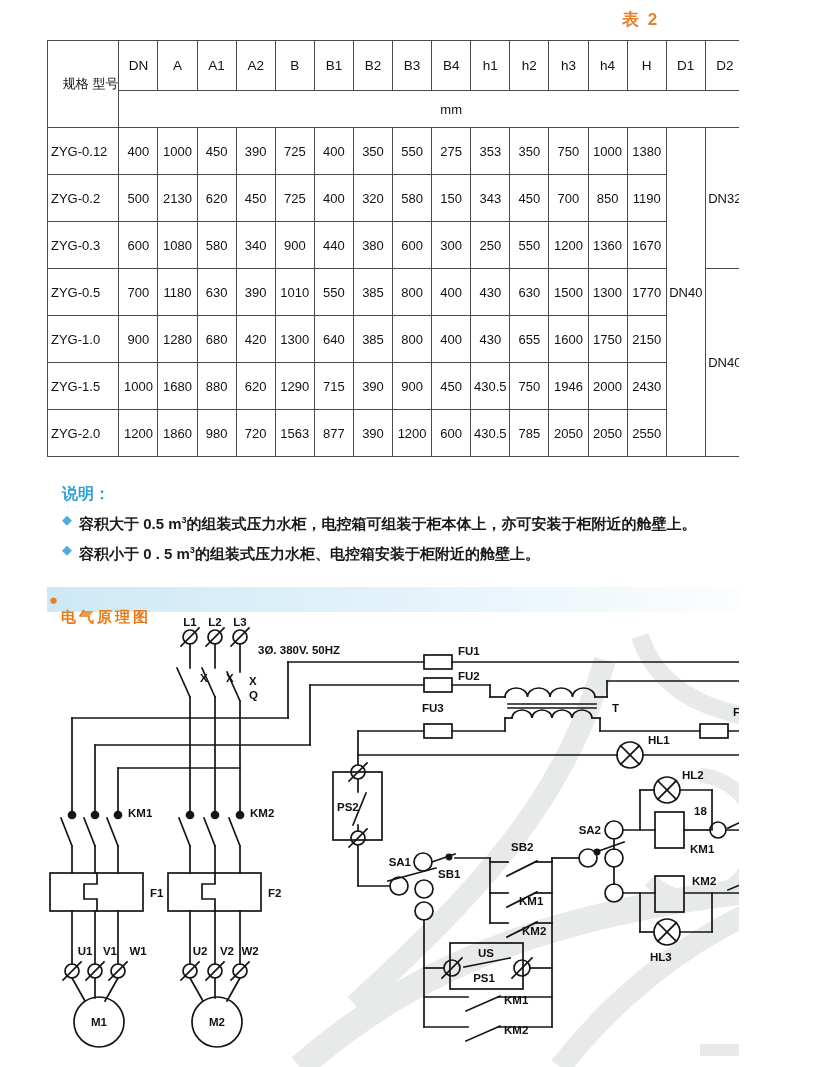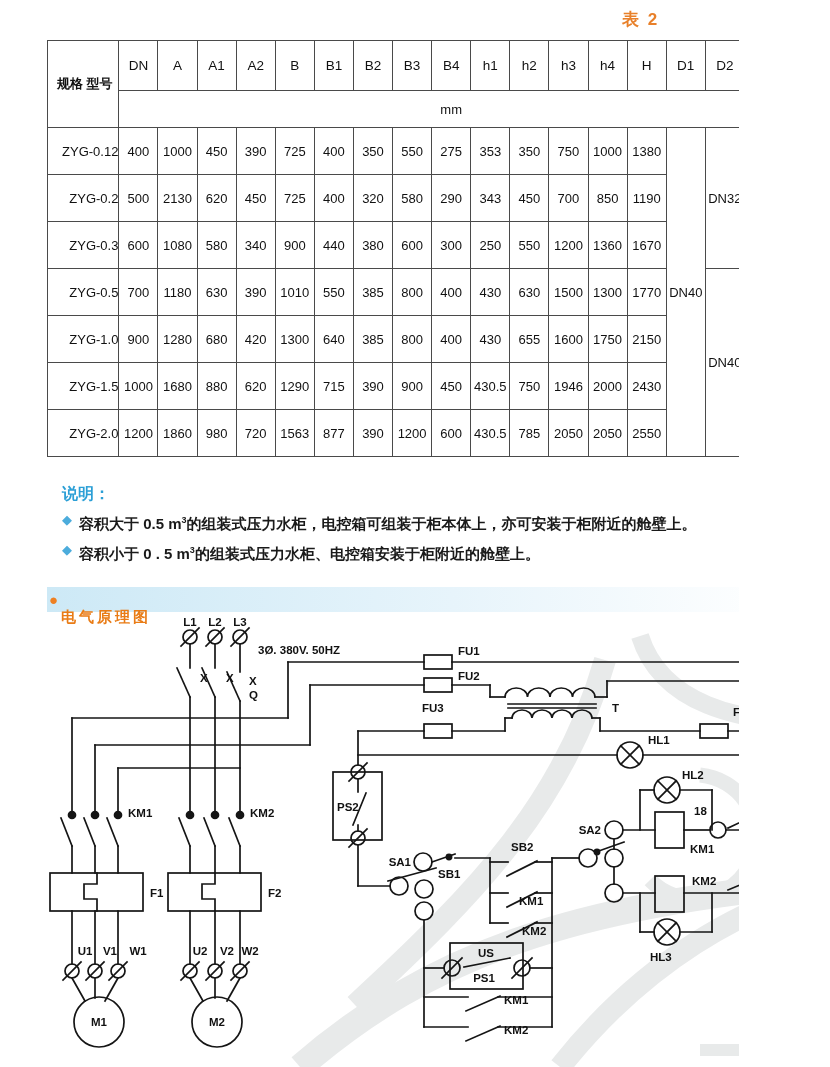--- a/index.html
+++ b/index.html
@@ -9,23 +9,23 @@
   
   .caption{position:absolute;left:622px;top:8px;font-size:17px;font-weight:bold;
            color:#e8802a;letter-spacing:2px;}
 
   
   .tbl-wrap{position:absolute;left:47px;top:40px;width:737px;}
   table.dim{border-collapse:collapse;width:100%;table-layout:fixed;}
   table.dim th,table.dim td{border:1px solid #4a4a4a;font-size:13px;font-weight:normal;
         text-align:center;padding:0;color:#111;}
   table.dim thead th{height:49px;font-size:13.5px;}
-  table.dim .corner{text-align:center;padding-left:3px;font-size:13px;vertical-align:middle;font-weight:bold;}
+  table.dim .corner{text-align:right;padding-left:3px;font-size:13px;vertical-align:middle;}
   table.dim .mmrow td{height:36px;}
-  table.dim tbody th{text-align:right;padding-left:3px;font-weight:normal;}
+  table.dim tbody th{text-align:left;padding-left:3px;font-weight:normal;}
   table.dim tbody tr{height:47px;}
 
   
   .notes{position:absolute;left:62px;top:484px;width:742px;}
   .notes-heading{color:#2b9fd6;font-weight:bold;font-size:16px;margin-bottom:3px;}
   .note-item{font-size:15px;line-height:24px;color:#1a1a1a;font-weight:600;text-indent:0;
              position:relative;padding-left:17px;margin-bottom:2px;}
   .note-item .dia{position:absolute;left:0;top:0;color:#4cacdc;font-size:13px;}
   .note-item sup{font-size:9px;}
 
@@ -119,21 +119,21 @@
           <tr>
             <th>ZYG-0.2</th>
             <td>500</td>
             <td>2130</td>
             <td>620</td>
             <td>450</td>
             <td>725</td>
             <td>400</td>
             <td>320</td>
             <td>580</td>
-            <td>290</td>
+            <td>150</td>
             <td>343</td>
             <td>450</td>
             <td>700</td>
             <td>850</td>
             <td>1190</td>
           </tr>
           <tr>
             <th>ZYG-0.3</th>
             <td>600</td>
             <td>1080</td>

